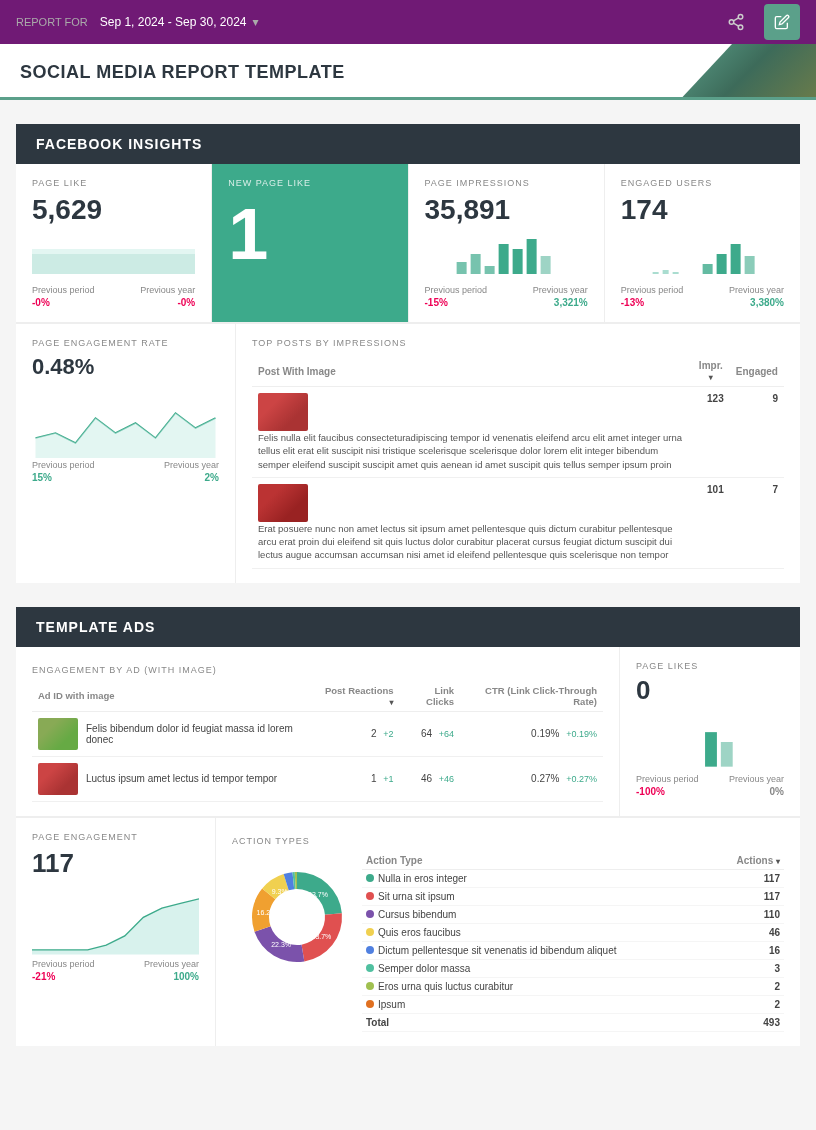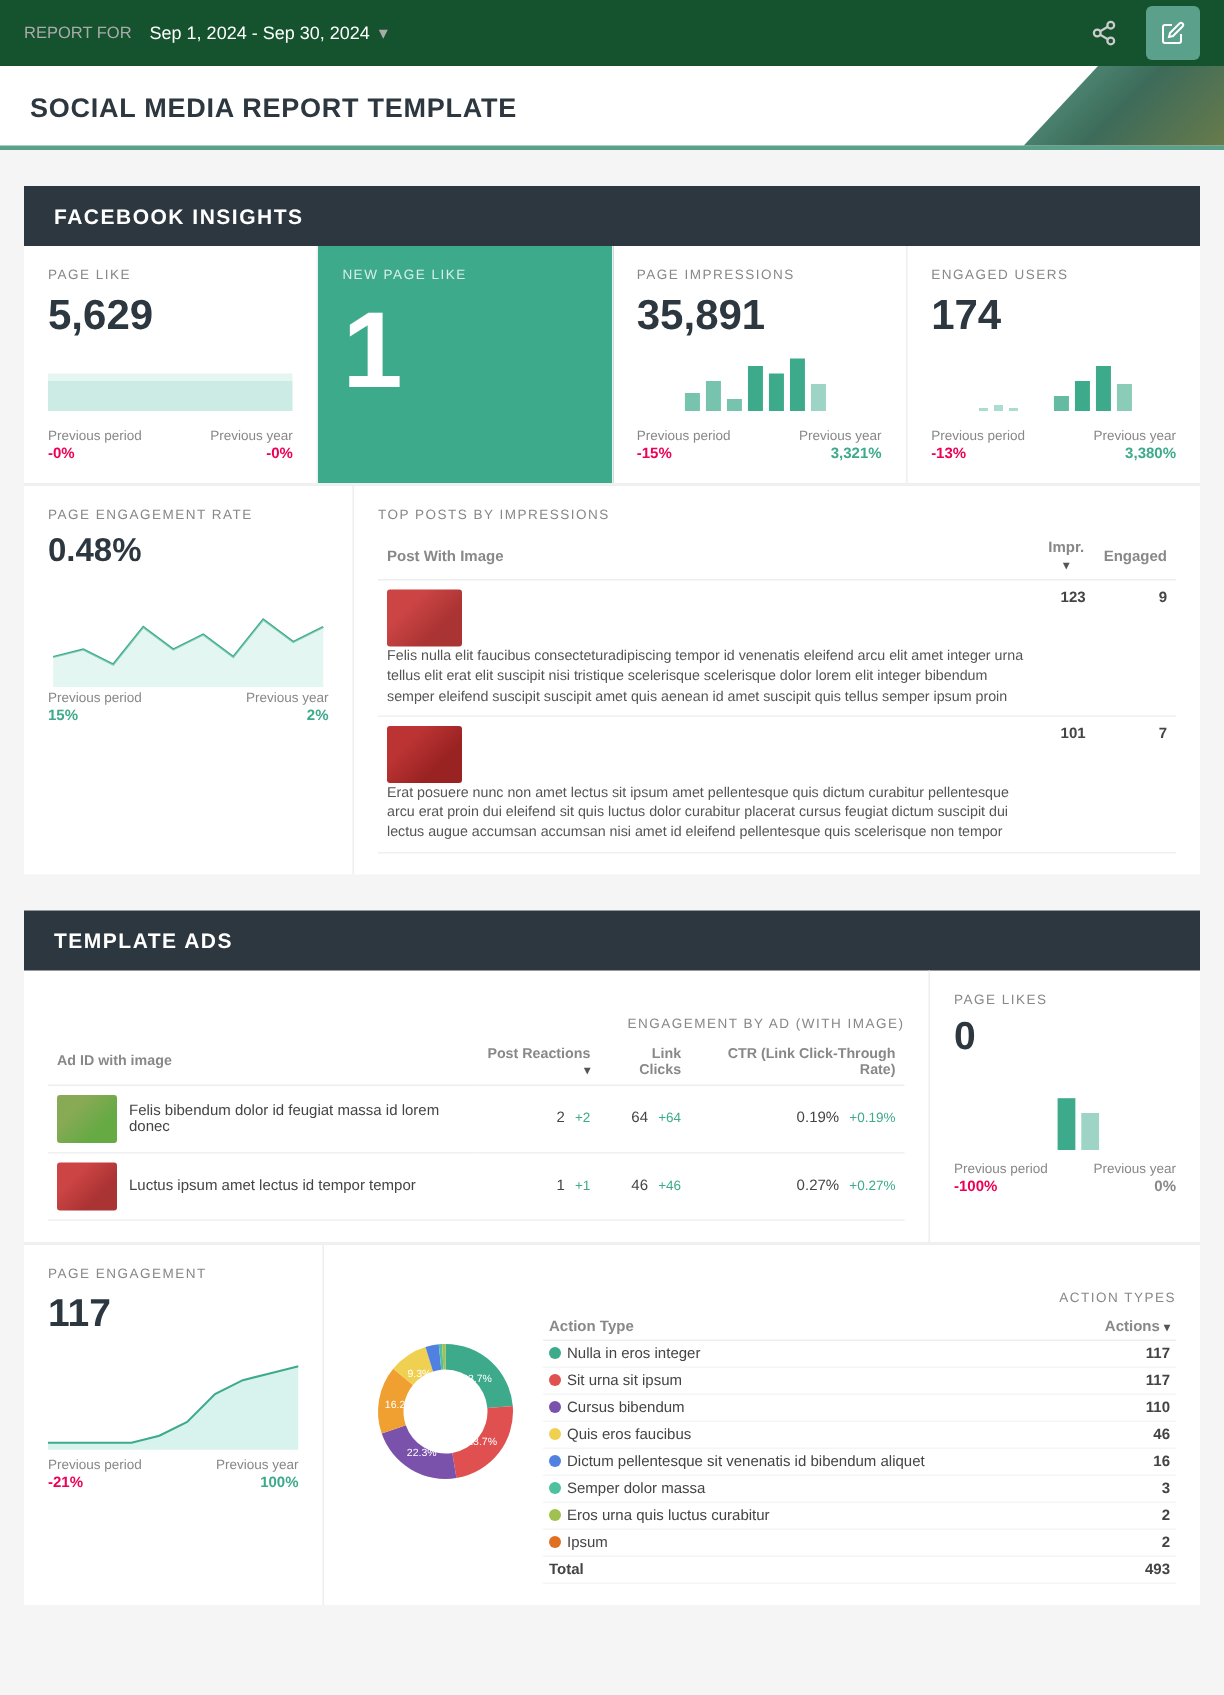--- a/index.html
+++ b/index.html
@@ -1,20 +1,20 @@
 <!DOCTYPE html>
 <html><head>
   <meta charset="utf-8">
   <style>
     * { box-sizing: border-box; margin: 0; padding: 0; }
     body { font-family: Arial, sans-serif; background: #f5f5f5; width: 816px; min-height: 1130px; }
 
     
     .top-bar {
-      background: #14532d;
+      background: #701a75;
       display: flex;
       align-items: center;
       justify-content: space-between;
       padding: 0 16px;
       height: 44px;
     }
     .report-for-label { color: #aaa; font-size: 11px; margin-right: 6px; }
     .report-date { color: #fff; font-size: 12px; }
     .report-date-wrapper { display: flex; align-items: center; gap: 6px; }
     .dropdown-arrow { color: #aaa; font-size: 12px; cursor: pointer; }
@@ -142,21 +142,21 @@
     .action-table th { font-size: 10px; color: #888; padding: 3px 4px; text-align: left; border-bottom: 1px solid #eee; }
     .action-table th.num { text-align: right; }
     .action-table td { font-size: 10px; color: #444; padding: 3px 4px; border-bottom: 1px solid #f5f5f5; }
     .action-table td.num { text-align: right; font-weight: bold; }
     .action-dot { width: 8px; height: 8px; border-radius: 50%; display: inline-block; margin-right: 4px; vertical-align: middle; }
     .action-row-label { display: flex; align-items: center; }
     .total-row td { font-weight: bold; border-top: 1px solid #ddd; }
 
     .section-sublabel {
       font-size: 9px; color: #888; letter-spacing: 1px; text-transform: uppercase;
-      margin-bottom: 6px; margin-top: 16px; text-align: right;
+      margin-bottom: 6px; margin-top: 4px;
     }
 
     .col-sort-icon { font-size: 8px; color: #555; }
   </style>
 </head>
 <body>
 
 <div class="top-bar">
   <div class="report-date-wrapper">
     <span class="report-for-label">REPORT FOR</span>

